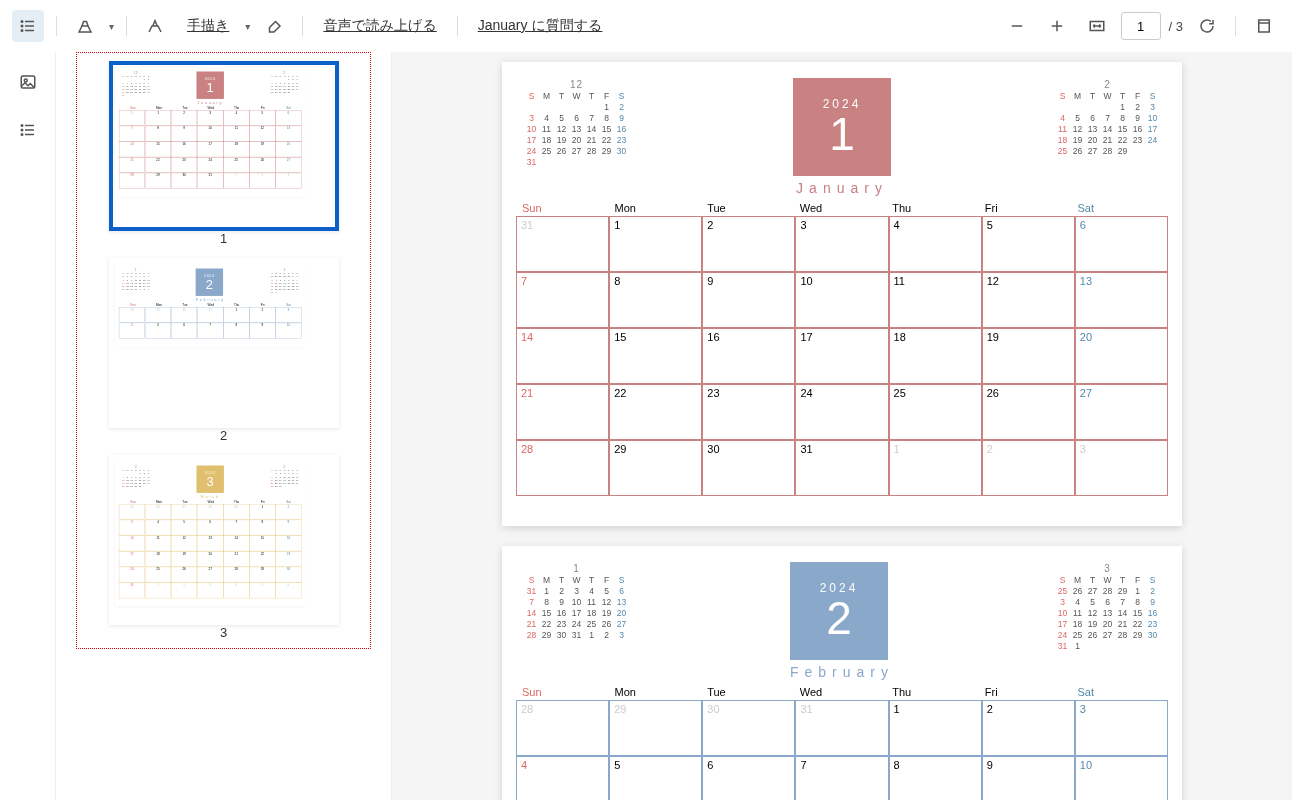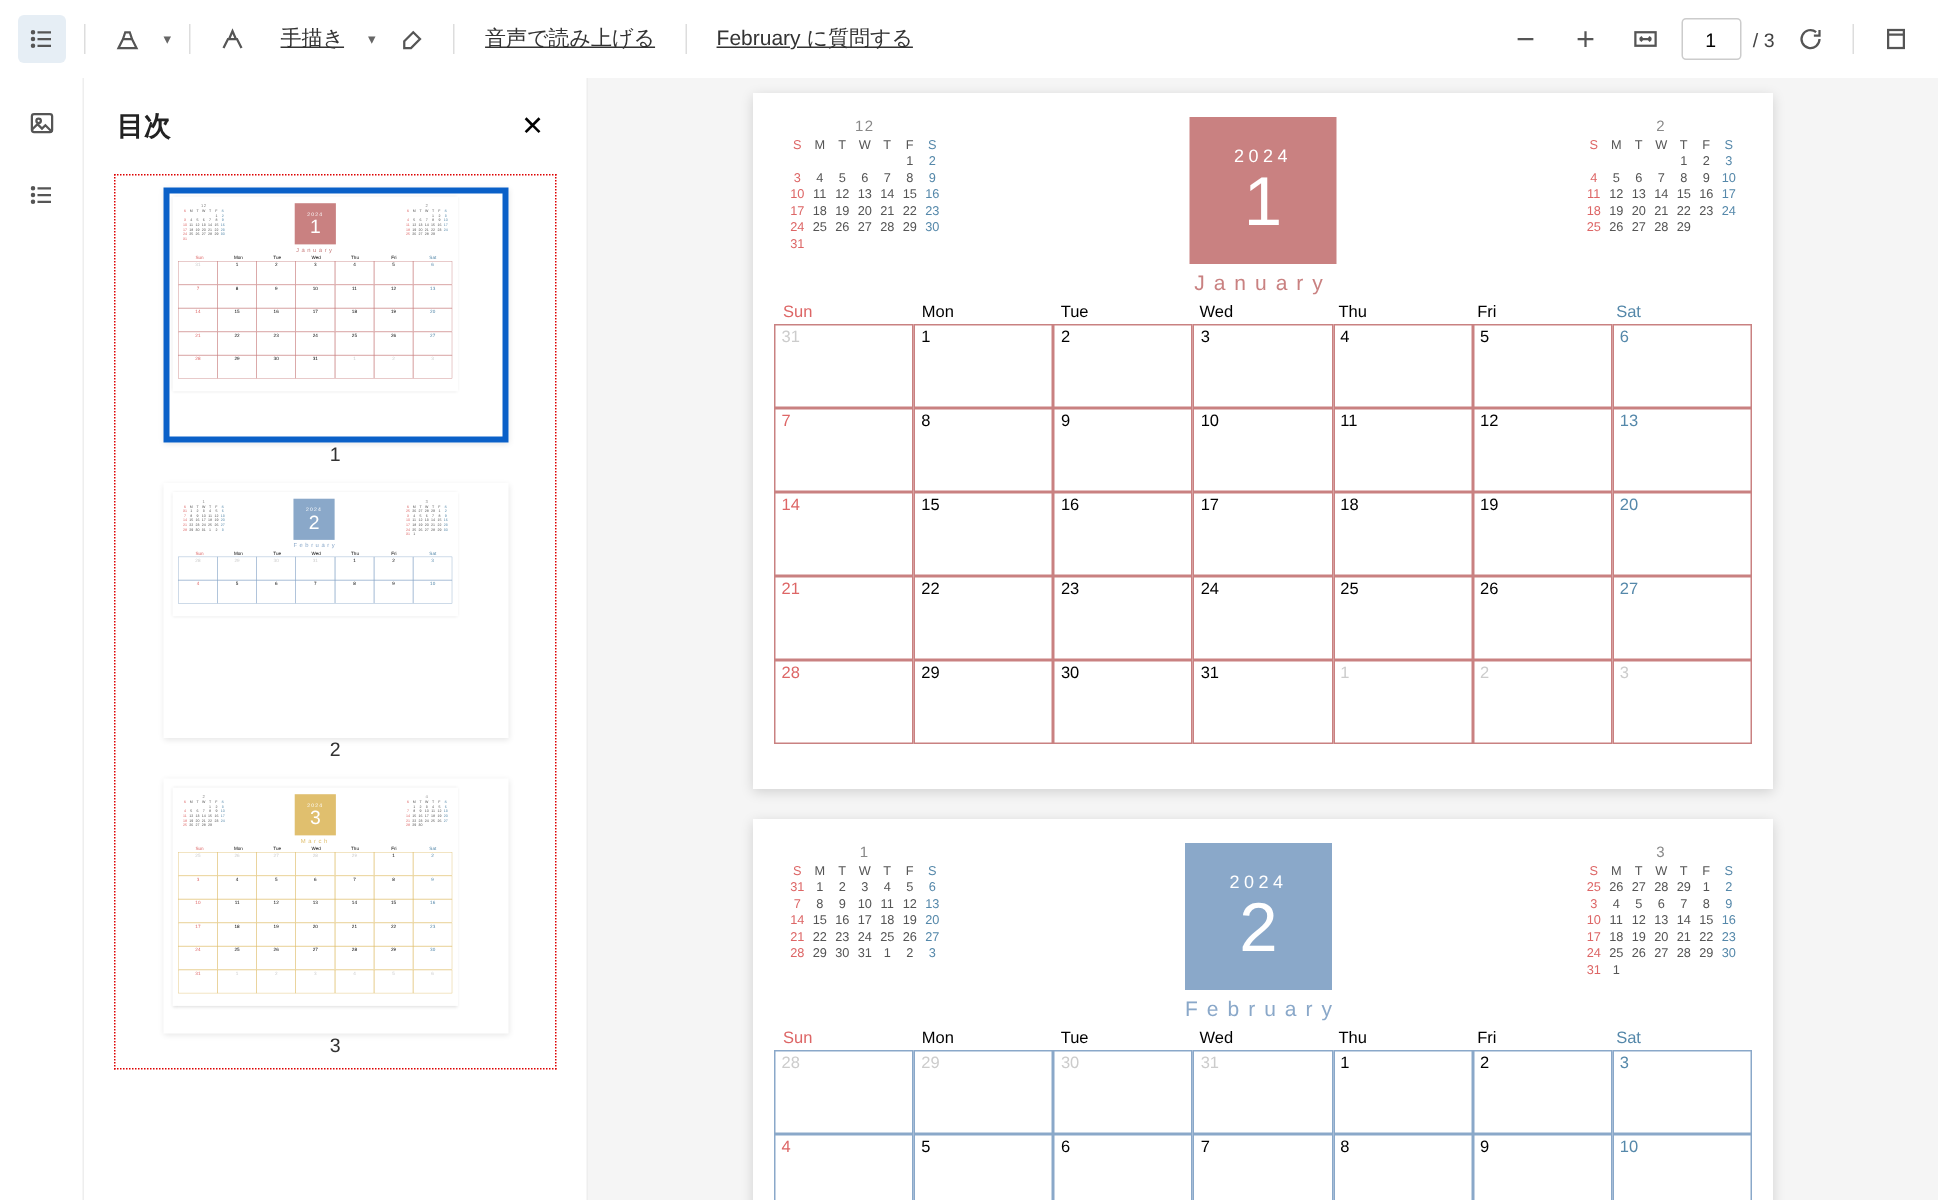--- a/index.html
+++ b/index.html
@@ -106,21 +106,21 @@
   <span class="tlabel">手描き</span>
   <span class="chev">▾</span>
   <div class="tbtn">
     <svg viewBox="0 0 24 24" fill="none" stroke="#555" stroke-width="2">
         <path d="M6 14 L14 6 L20 12 L12 20 L6 20 Z"></path>
       </svg>
   </div>
   <div class="sep"></div>
   <span class="tlabel">音声で読み上げる</span>
   <div class="sep"></div>
-  <span class="tlabel">February に質問する</span>
+  <span class="tlabel">January に質問する</span>
   <div class="spacer"></div>
   <div class="tbtn">
       <svg viewBox="0 0 24 24" stroke="#555" stroke-width="2">
         <line x1="5" y1="12" x2="19" y2="12"></line>
       </svg>
     </div>
   <div class="tbtn">
       <svg viewBox="0 0 24 24" stroke="#555" stroke-width="2">
         <line x1="5" y1="12" x2="19" y2="12"></line>
         <line x1="12" y1="5" x2="12" y2="19"></line>
@@ -164,24 +164,20 @@
           <line x1="8" y1="12" x2="20" y2="12"></line>
           <line x1="8" y1="18" x2="20" y2="18"></line>
           <circle cx="4" cy="6" r="1"></circle>
           <circle cx="4" cy="12" r="1"></circle>
           <circle cx="4" cy="18" r="1"></circle>
         </svg>
       </div>
   </div>
 
   <div class="sidebar">
-    <div class="sidebar-head">
-      <h2>目次</h2>
-      <div class="close">✕</div>
-    </div>
     <div class="thumbs">
       <div class="thumbs-inner" id="thumbs">
           <div style="text-align: center;">
             <div class="thumb selected">
               <div class="thumb-inner">
                 <div class="page th-jan">
                   <div class="cal-head">
                     <div class="mini">
                       <div class="mini-title">12</div>
                       <table>

